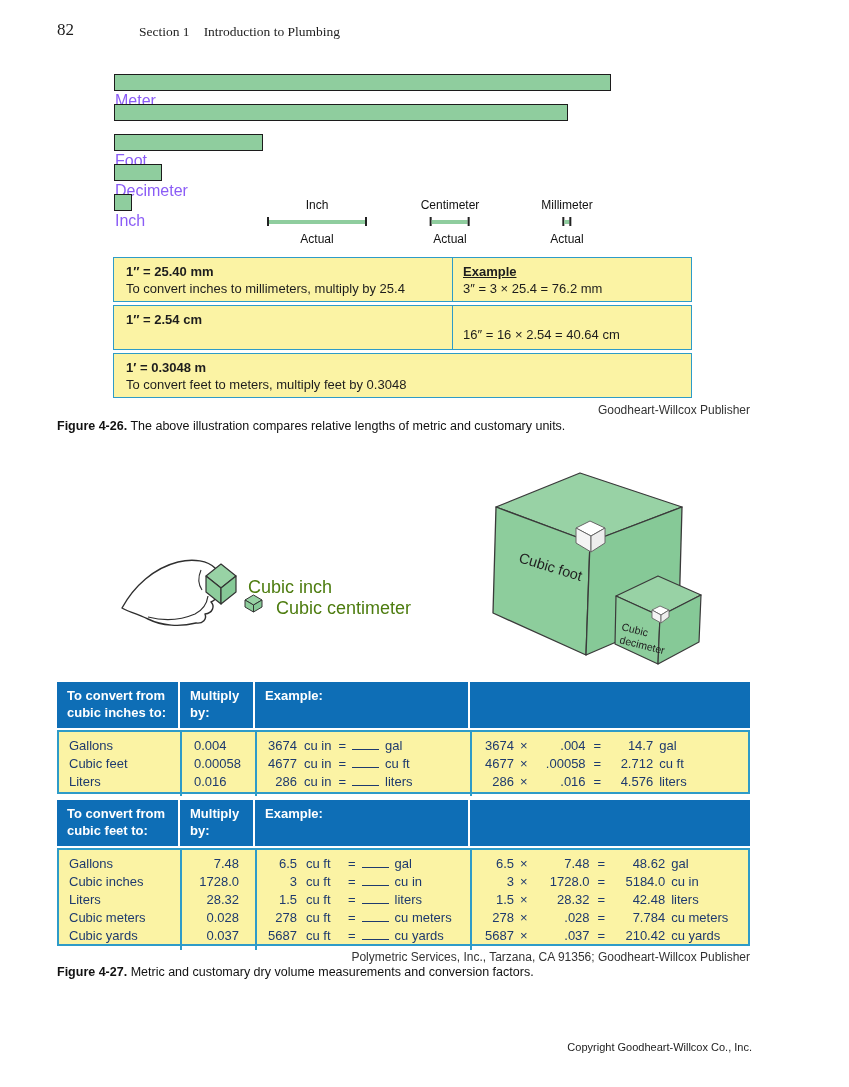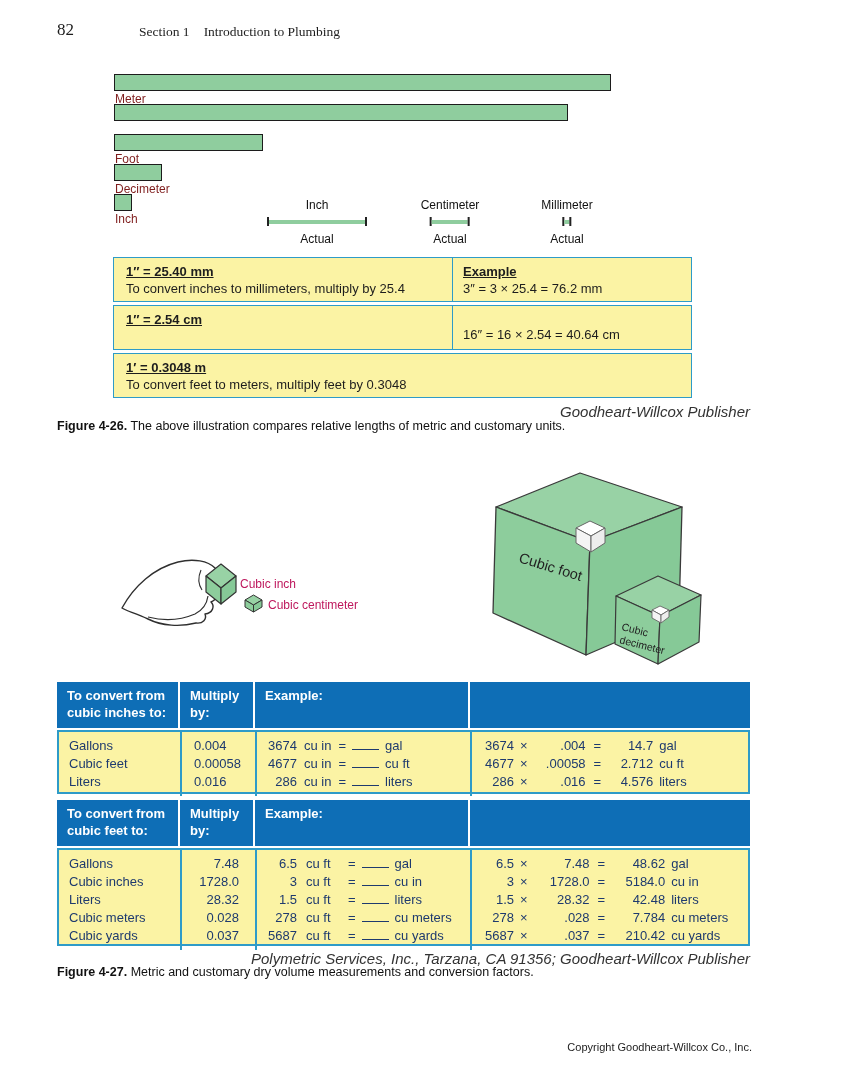--- a/index.html
+++ b/index.html
@@ -7,45 +7,45 @@
         font-family:"Liberation Sans",sans-serif;color:#1d1d1d;}
   .abs{position:absolute;}
 
   
   .pagenum{left:57px;top:20px;font-family:"Liberation Serif",serif;font-size:17px;}
   .sectionhead{left:139px;top:24px;font-family:"Liberation Serif",serif;font-size:13.5px;}
   .sectionhead .gap{display:inline-block;width:14px;}
 
   
   .lenbar{left:114px;height:17px;background:#8FCD9E;border:1px solid #1c1c1c;box-sizing:border-box;}
-  .barlabel{left:115px;font-size:12px;color:#7f1d1d;}
+  .barlabel{left:115px;font-size:16px;color:#8b5cf6;}
 
   
   .mgroup{display:flex;flex-direction:column;align-items:center;transform:translateX(-50%);top:198px;}
   .mlabel{font-size:12px;color:#111;}
   .mline{display:flex;align-items:center;margin-top:5px;height:9px;}
   .mtick{width:2px;height:9px;background:#222;}
   .mbar{height:4px;background:#8FCD9E;}
   .msub{font-size:12px;color:#111;margin-top:6px;}
 
   
   .rulerow{left:113px;width:579px;height:45px;background:#FBF3A4;border:1.6px solid #2E9BC8;
            box-sizing:border-box;display:grid;grid-template-columns:338px 1fr;}
   .rulecell{padding:5px 0 0 12px;font-size:13px;line-height:17px;}
-  .rulecell .b{font-weight:bold;text-decoration:underline;}
+  .rulecell .b{font-weight:bold;}
   .excell{border-left:1.6px solid #2E9BC8;padding:5px 0 0 10px;font-size:13px;line-height:17px;}
   .excell.bottom{display:flex;align-items:flex-end;padding:12px 0 6px 10px;}
   .exhead{font-weight:bold;text-decoration:underline;}
 
-  .credit{font-size:15px;font-style:italic;color:#333;}
+  .credit{font-size:12px;color:#333;}
   .caption{font-size:12.5px;color:#111;width:720px;}
   .caption .figlabel{font-weight:bold;}
 
   
-  .smalllabel{font-size:12px;color:#be185d;}
+  .smalllabel{font-size:18px;color:#4d7c0f;margin-left:8px;}
 
   
   .thead{left:57px;width:693px;height:46px;background:#0E6EB6;display:grid;
          grid-template-columns:123px 75px 215px 1fr;box-sizing:border-box;}
   .th{color:#fff;font-weight:bold;font-size:13px;line-height:17px;padding:5px 6px 0 10px;
       border-right:2px solid #fff;box-sizing:border-box;}
   .th:last-child{border-right:none;}
   .tbody{left:57px;width:693px;background:#FBF3A4;border:2px solid #2E9BC8;box-sizing:border-box;
          display:grid;grid-template-columns:121px 75px 215px 1fr;color:#1E3A6E;font-size:13px;}
   .tcol{padding-top:5px;padding-bottom:5px;box-sizing:border-box;}

